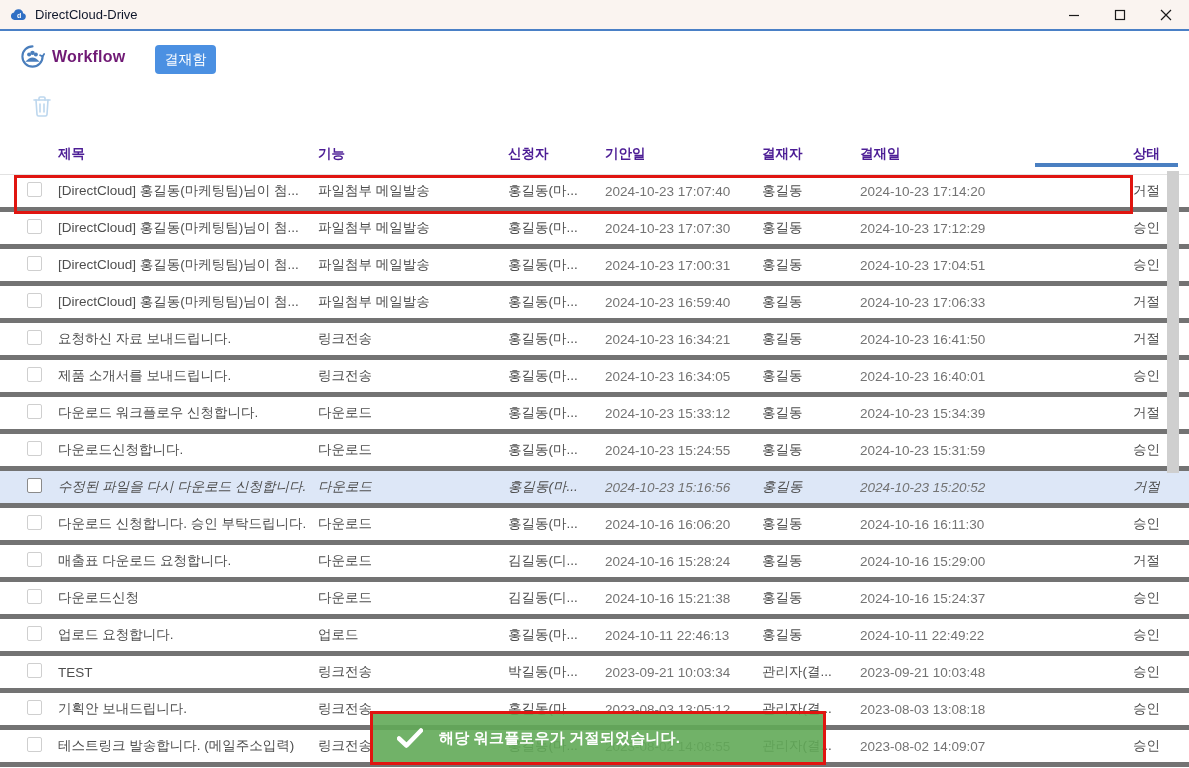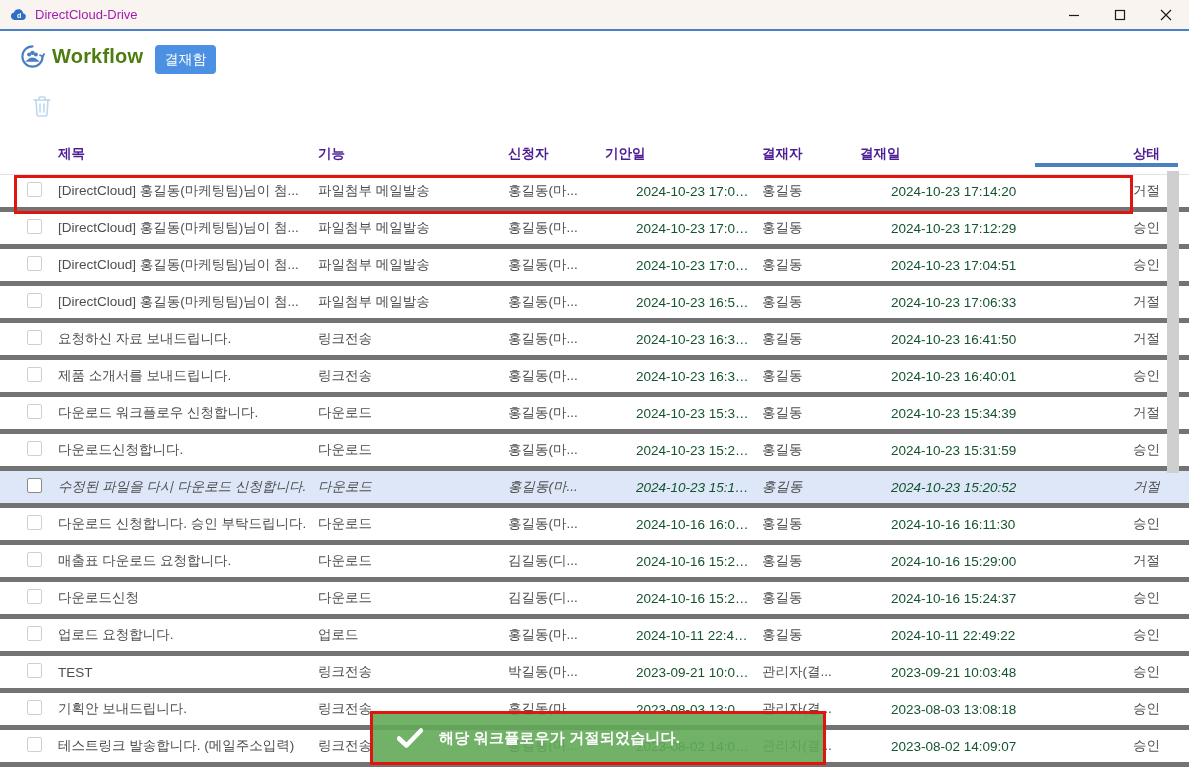--- a/index.html
+++ b/index.html
@@ -9,47 +9,47 @@
     background:#fff; font-family:"Liberation Sans","DejaVu Sans",sans-serif;
     color:#333; -webkit-font-smoothing:antialiased;
   }
   
   .titlebar {
     position:absolute; left:0; top:0; width:1189px; height:31px;
     background:#faf4f0; border-bottom:2px solid #4a80c6;
     display:flex; align-items:center; padding-left:10px;
   }
   .app-logo { width:17px; height:17px; margin-right:8px; flex:0 0 auto; }
-  .titlebar-title { font-size:13px; color:#a21caf; }
+  .titlebar-title { font-size:13px; color:#0f172a; }
   .win-controls { position:absolute; right:0; top:0; height:29px; display:flex; }
   .win-btn { width:46px; height:29px; display:flex; align-items:center; justify-content:center; cursor:default; }
   .win-btn svg { display:block; }
   
   .page-header { position:absolute; left:20px; top:44px; display:flex; align-items:center; }
   .wf-icon { width:25px; height:25px; margin-right:7px; }
-  .page-title { font-size:20px; font-weight:bold; color:#4d7c0f; letter-spacing:0.2px; }
+  .page-title { font-size:16px; font-weight:bold; color:#701a75; letter-spacing:0.2px; }
   .btn-primary {
     position:absolute; left:155px; top:45px; width:61px; height:29px;
     background:#4b90e2; color:#fff; border:none; border-radius:4px;
     font-size:14px; font-family:inherit; display:flex; align-items:center; justify-content:center;
   }
   .trash-btn { position:absolute; left:30px; top:94px; width:24px; height:26px; background:none; border:none; }
   
   .table { position:absolute; left:0; top:133px; width:1189px; }
   .trow {
     display:grid;
     grid-template-columns:44px 260px 190px 97px 157px 98px 185px 115px;
     align-items:center; padding-left:14px; height:37px;
     border-bottom:5px solid #737373; background:#fff;
   }
   .thead { height:42px; border-bottom:1px solid #e2e2e2; font-weight:bold; color:#2b2b2b; font-size:14px; }
   .thead .cell { color:#4c1d95; }
   .cell { font-size:13.5px; color:#4e4e4e; white-space:nowrap; overflow:hidden; text-overflow:ellipsis; padding-right:10px; }
   .c-status { text-align:right; padding-right:0; }
-  .c-date { color:#14532d;margin-left:31px; }
+  .c-date { color:#737373; }
   .trow.selected { background:#dde7f7;font-style:italic; }
   .cb {
     display:inline-block; width:15px; height:15px; margin-left:13px;
     border:1px solid #cfcfcf; border-radius:2px; background:#fff;
   }
   .trow.selected .cb { border-color:#8a8a8a; }
   
   .header-accent { position:absolute; left:1035px; top:163px; width:143px; height:4px; background:#4a7fc1; }
   
   .vscroll-thumb { position:absolute; left:1167px; top:171px; width:12px; height:302px; background:#cfcfcf; }

